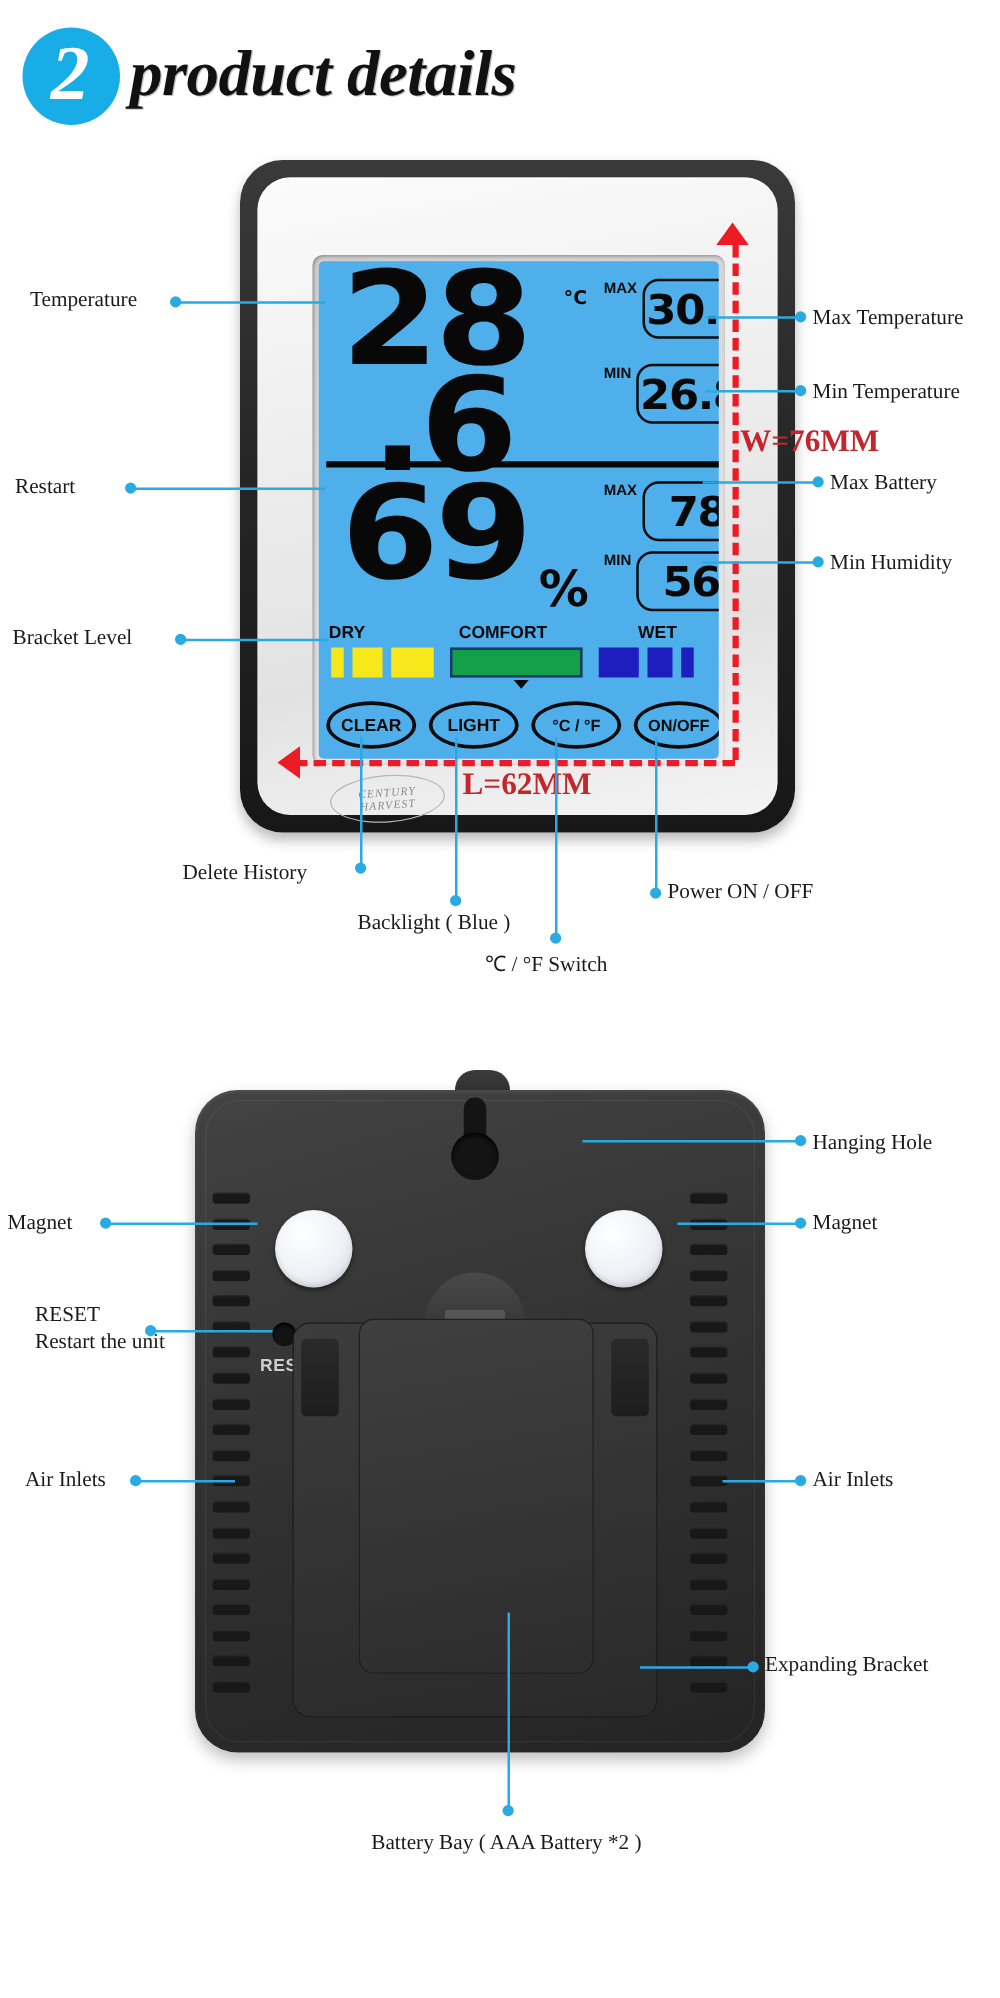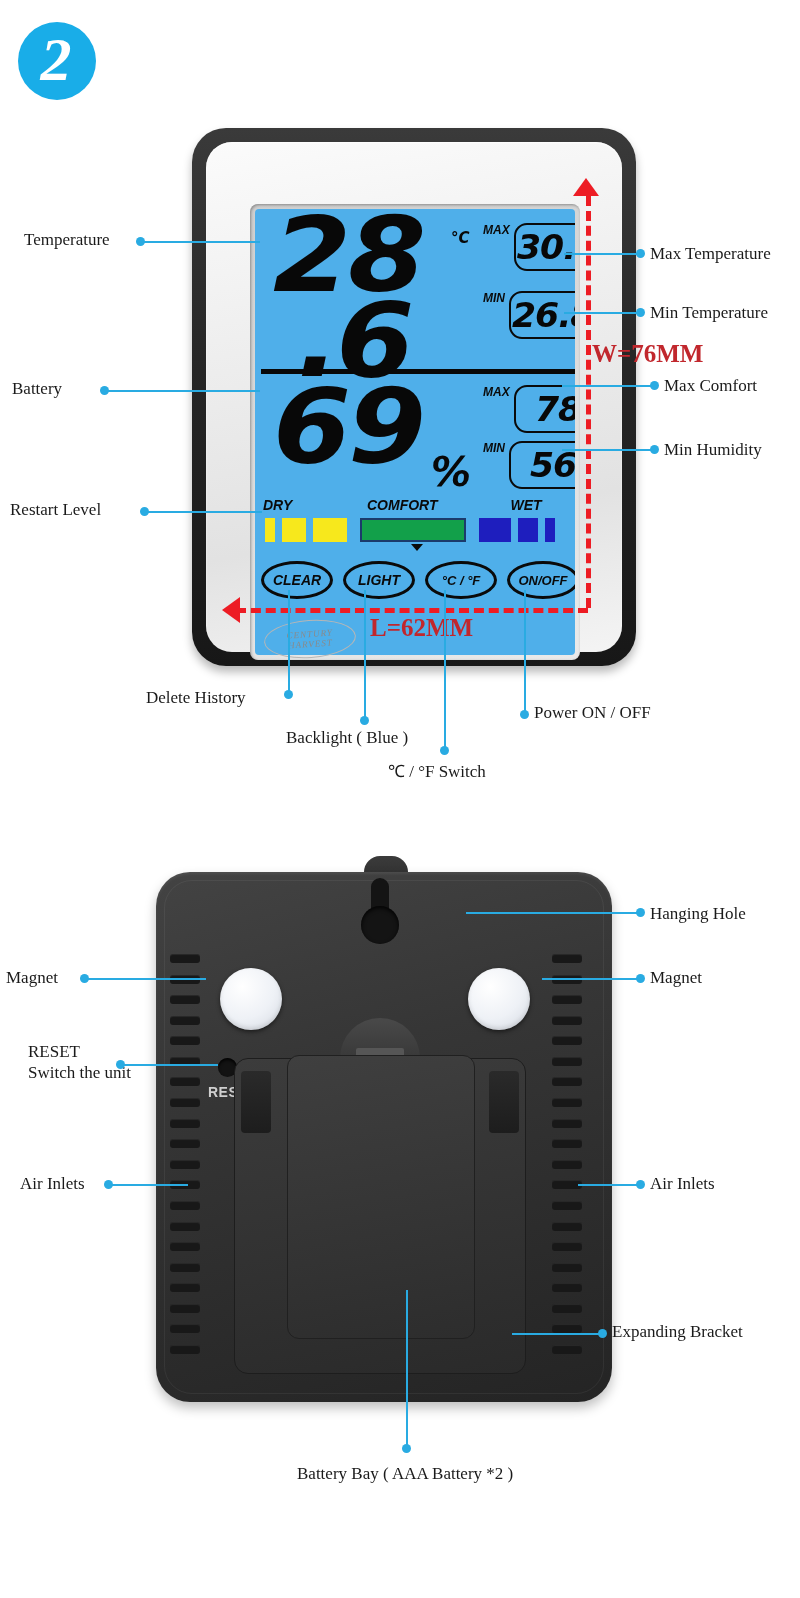--- a/index.html
+++ b/index.html
@@ -51,26 +51,25 @@
   }
   #front-panel {
     position: absolute; left: 14px; top: 14px;
     width: 416px; height: 510px;
     background: linear-gradient(170deg,#fbfbfb 0%,#ededed 40%,#e2e2e2 72%,#f4f4f4 100%);
     border-radius: 26px;
     box-shadow: inset 0 1px 2px rgba(255,255,255,0.9);
   }
   #lcd-bezel {
     position: absolute; left: 44px; top: 62px;
-    width: 330px; height: 456px;
+    width: 330px; height: 408px;
     background: linear-gradient(160deg,#cfcfcf,#eaeaea);
     border-radius: 8px;
     box-shadow: inset 1px 1px 3px rgba(0,0,0,0.35);
     padding: 5px;
-    font-style: italic;
   }
   #lcd {
     position: relative; width: 100%; height: 100%;
     background: #4FAFEA; border-radius: 4px; overflow: hidden;
   }
 
   
   .seg { font-family: "DejaVu Sans", sans-serif; font-weight: bold; color: #080808; }
   #temp-main {
     position: absolute; left: 18px; top: 4px;
@@ -276,20 +275,21 @@
   #clip-left { left: 6px; }
   #clip-right { right: 6px; }
 </style>
 </head>
 <body>
 
 <div id="header">
   <div id="badge-circle">
     <span id="badge-num">2</span>
   </div>
+  <div id="header-title">product details</div>
 </div>
 
 <div id="front-device">
   <div id="front-panel">
 
     <div id="lcd-bezel">
       <div id="lcd">
 
         <div id="temp-main" class="seg">
           <span id="temp-int">28</span>
@@ -372,37 +372,37 @@
 <div id="arrow-up"></div>
 <div id="meas-h"></div>
 <div id="arrow-left"></div>
 <div class="meas-text" id="meas-w">W=76MM</div>
 <div class="meas-text" id="meas-l">L=62MM</div>
 
 <div class="cal-text" style="left:24px; top:230px;">Temperature</div>
 <div class="dot" style="left:136px; top:237px;"></div>
 <div class="lead-h" style="left:142px; top:241px; width:118px;"></div>
 
-<div class="cal-text" style="left:12px; top:379px;">Battery</div>
+<div class="cal-text" style="left:12px; top:379px;">Restart</div>
 <div class="dot" style="left:100px; top:386px;"></div>
 <div class="lead-h" style="left:106px; top:390px; width:154px;"></div>
 
-<div class="cal-text" style="left:10px; top:500px;">Restart Level</div>
+<div class="cal-text" style="left:10px; top:500px;">Bracket Level</div>
 <div class="dot" style="left:140px; top:507px;"></div>
 <div class="lead-h" style="left:146px; top:511px; width:116px;"></div>
 
 <div class="cal-text" style="left:650px; top:244px;">Max Temperature</div>
 <div class="dot" style="left:636px; top:249px;"></div>
 <div class="lead-h" style="left:564px; top:253px; width:74px;"></div>
 
 <div class="cal-text" style="left:650px; top:303px;text-align:right;">Min Temperature</div>
 <div class="dot" style="left:636px; top:308px;"></div>
 <div class="lead-h" style="left:564px; top:312px; width:74px;"></div>
 
-<div class="cal-text" style="left:664px; top:376px;">Max Comfort</div>
+<div class="cal-text" style="left:664px; top:376px;">Max Battery</div>
 <div class="dot" style="left:650px; top:381px;"></div>
 <div class="lead-h" style="left:562px; top:385px; width:90px;"></div>
 
 <div class="cal-text" style="left:664px; top:440px;">Min Humidity</div>
 <div class="dot" style="left:650px; top:445px;"></div>
 <div class="lead-h" style="left:562px; top:449px; width:90px;"></div>
 
 <div class="lead-v" style="left:288px; top:590px; height:102px;"></div>
 <div class="dot" style="left:284px; top:690px;"></div>
 <div class="cal-text" style="left:146px; top:688px;">Delete History</div>
@@ -498,21 +498,21 @@
 <div class="cal-text" style="left:6px; top:968px;">Magnet</div>
 <div class="dot" style="left:80px; top:974px;"></div>
 <div class="lead-h" style="left:86px; top:978px; width:120px;"></div>
 
 <div class="lead-h" style="left:542px; top:978px; width:96px;"></div>
 <div class="dot" style="left:636px; top:974px;"></div>
 <div class="cal-text" style="left:650px; top:968px;">Magnet</div>
 
 <div class="cal-text two" style="left:28px; top:1041px;">
   <div>RESET</div>
-  <div>Switch the unit</div>
+  <div>Restart the unit</div>
 </div>
 <div class="dot" style="left:116px; top:1060px;"></div>
 <div class="lead-h" style="left:122px; top:1064px; width:96px;"></div>
 
 <div class="cal-text" style="left:20px; top:1174px;">Air Inlets</div>
 <div class="dot" style="left:104px; top:1180px;"></div>
 <div class="lead-h" style="left:110px; top:1184px; width:78px;"></div>
 
 <div class="lead-h" style="left:578px; top:1184px; width:60px;"></div>
 <div class="dot" style="left:636px; top:1180px;"></div>

